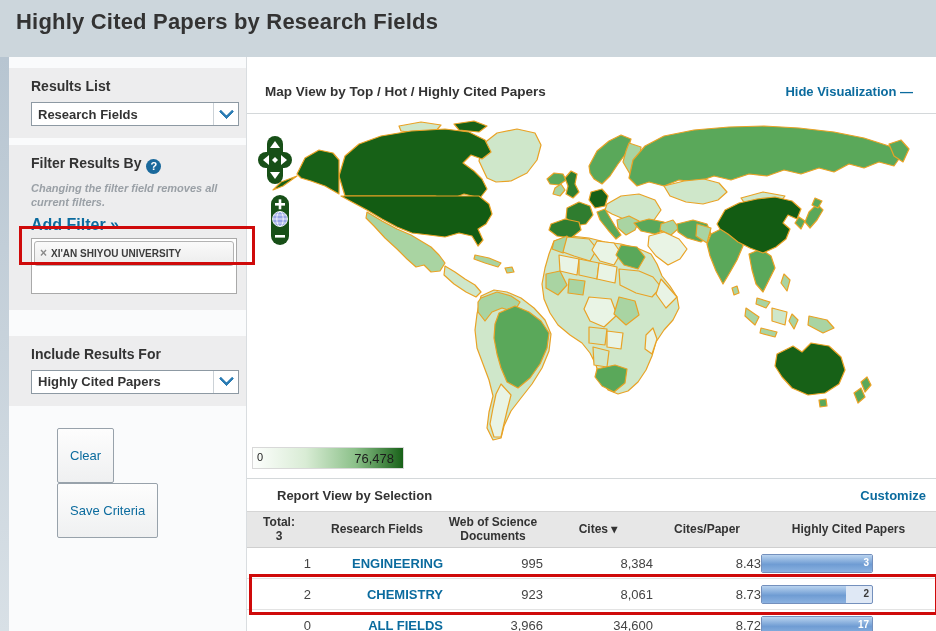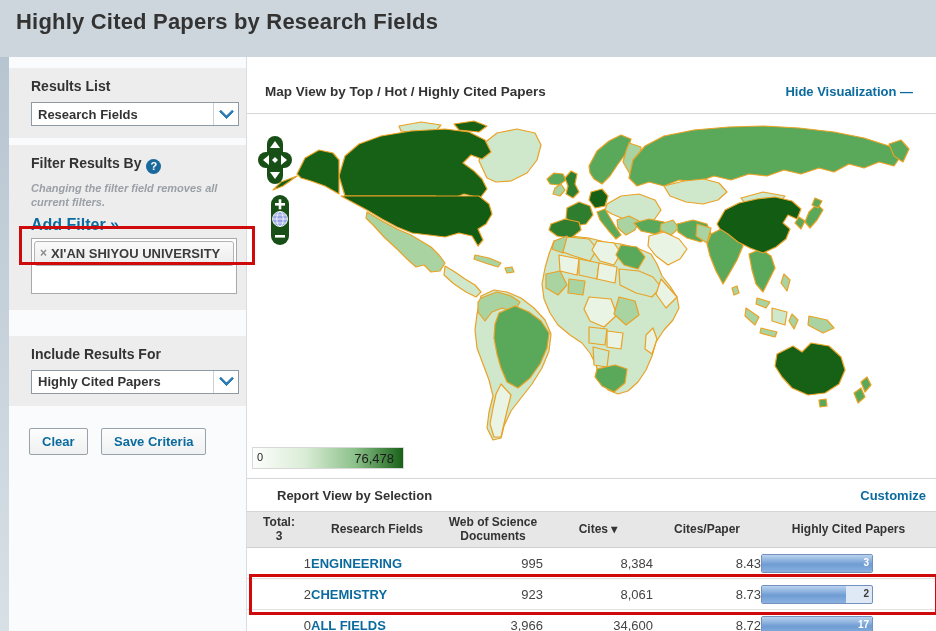--- a/index.html
+++ b/index.html
@@ -26,24 +26,24 @@
   .chev{width:8px;height:8px;border-right:3px solid #2b7cb4;border-bottom:3px solid #2b7cb4;
     transform:rotate(45deg) translate(-2px,-2px);border-radius:1px;}
   .help-circle{display:inline-block;width:15px;height:15px;border-radius:50%;background:#1a699c;color:#fff;
     font-size:11px;font-weight:bold;text-align:center;line-height:15px;vertical-align:-2px;margin-left:5px;}
   .filter-note{margin-top:7px;width:192px;font-size:11px;line-height:1.3;font-style:italic;font-weight:bold;color:#9aa0a6;}
   .add-filter{margin-top:6px;font-size:16px;font-weight:bold;color:#0b6b9e;cursor:pointer;}
   .listbox{margin-top:4px;width:206px;height:56px;background:#fff;border:1px solid #a9a9a9;padding:2px;box-sizing:border-box;}
   .filter-tag{display:flex;align-items:center;height:23px;border:1px solid #b3b3b3;border-radius:3px;
     background:linear-gradient(#fafafa,#ececec);padding:0 5px;}
   .filter-tag .x{color:#8a8a8a;font-weight:bold;font-size:12px;margin-right:4px;}
-  .filter-tag .t{font-size:13px;font-weight:bold;color:#3c3c3c;white-space:nowrap;}
+  .filter-tag .t{font-size:10px;font-weight:bold;color:#3c3c3c;white-space:nowrap;}
   .btn-row{margin:22px 0 0 20px;}
   .btn{display:inline-block;border:1px solid #98a2ab;border-radius:2px;background:linear-gradient(#fdfdfd,#eff0f1);
-    color:#0b6b9e;font-weight:bold;font-size:13px;padding:5px 12px;margin-right:9px;cursor:pointer;}
+    color:#0b6b9e;font-weight:normal;font-size:13px;padding:19px 12px;margin-right:9px;cursor:pointer;margin-left:28px;}
 
   
   .main{position:absolute;left:246px;top:57px;width:690px;height:574px;background:#fff;border-left:1px solid #d9dde0;}
   .map-titlebar{position:absolute;left:247px;top:78px;width:689px;height:34px;}
   .map-title{position:absolute;left:18px;top:6px;font-size:13.5px;font-weight:bold;color:#333;}
   .hide-link{position:absolute;right:23px;top:6px;font-size:13px;font-weight:bold;color:#0b6b9e;cursor:pointer;}
   .hr1{position:absolute;left:247px;top:113px;width:689px;border-top:1px solid #d4d8da;}
   .map-wrap{position:absolute;left:249px;top:116px;width:687px;height:330px;}
   .legend{position:absolute;left:252px;top:447px;width:150px;height:20px;border:1px solid #d8d8d8;
     background:linear-gradient(to right,#fdfefd,#d9ecd5 35%,#8cc18a 68%,#186118);}
@@ -58,21 +58,21 @@
   table.report{position:absolute;left:247px;top:511px;width:689px;border-collapse:collapse;table-layout:fixed;}
   table.report th{background:#e7e7e7;border-top:1px solid #d5d5d5;border-bottom:1px solid #cfcfcf;
     font-size:12px;font-weight:bold;color:#333;text-align:center;height:35px;line-height:1.15;padding:0;vertical-align:middle;}
   table.report td{height:30px;border-bottom:1px solid #e3e3e3;font-size:13px;color:#444;padding:0;background:#fff;}
   .c1{width:64px;} .c2{width:132px;} .c3{width:100px;} .c4{width:110px;} .c5{width:108px;} .c6{width:175px;}
   th.c1{text-align:left;padding-left:8px;}
   th.c3{padding-right:56px;} th.c4{padding-right:62px;} th.c5{padding-right:74px;}
   th.c4{color:#7ba1cc;}
   th.c6{padding-left:55px;}
   td.rank{text-align:right;padding-right:14px;color:#15597f;}
-  td.field{padding-left:10px;}
+  td.field{padding-left:10px;text-align:right;}
   td.field span{color:#0b6b9e;font-weight:600;cursor:pointer;}
   td.docs{text-align:right;padding-right:60px;}
   td.cites{text-align:right;padding-right:66px;}
   td.cpp{text-align:right;padding-right:78px;}
   td.hcp{padding-left:59px;}
   .bar{position:relative;width:110px;height:17px;border:1px solid #7490bd;border-radius:2px;
     background:#dfe8f5;overflow:hidden;}
   .bar-fill{height:100%;background:linear-gradient(#b9d3ef,#6f9cd3 55%,#8ab1e0);}
   .bar-val{position:absolute;right:3px;top:2px;font-size:10px;font-weight:bold;color:#fff;}
   .bar.partial .bar-val{color:#3a3a3a;}

